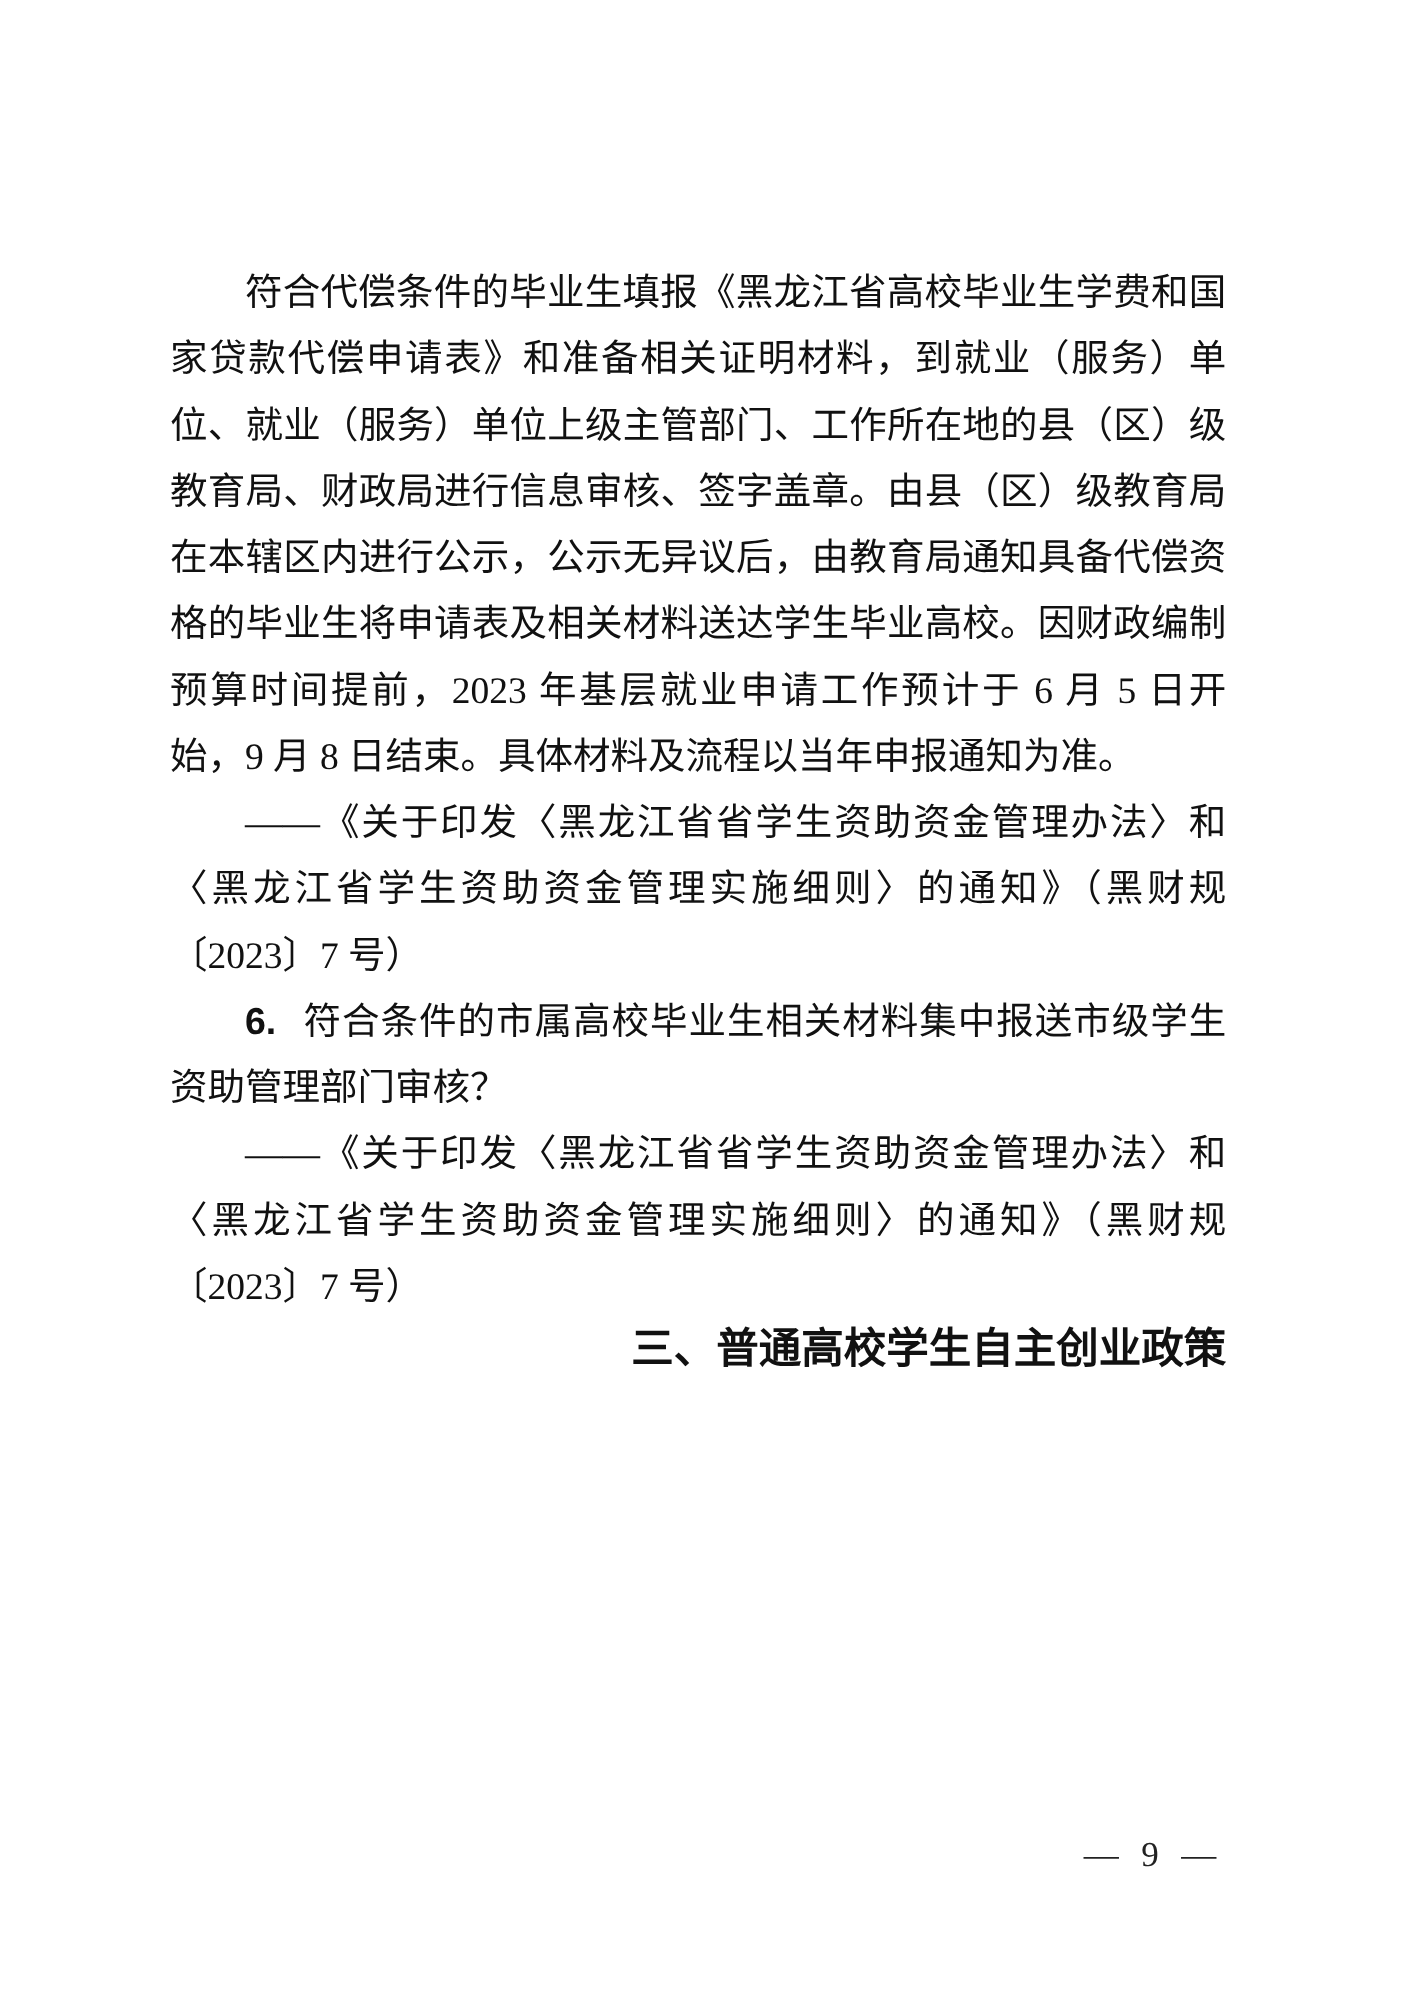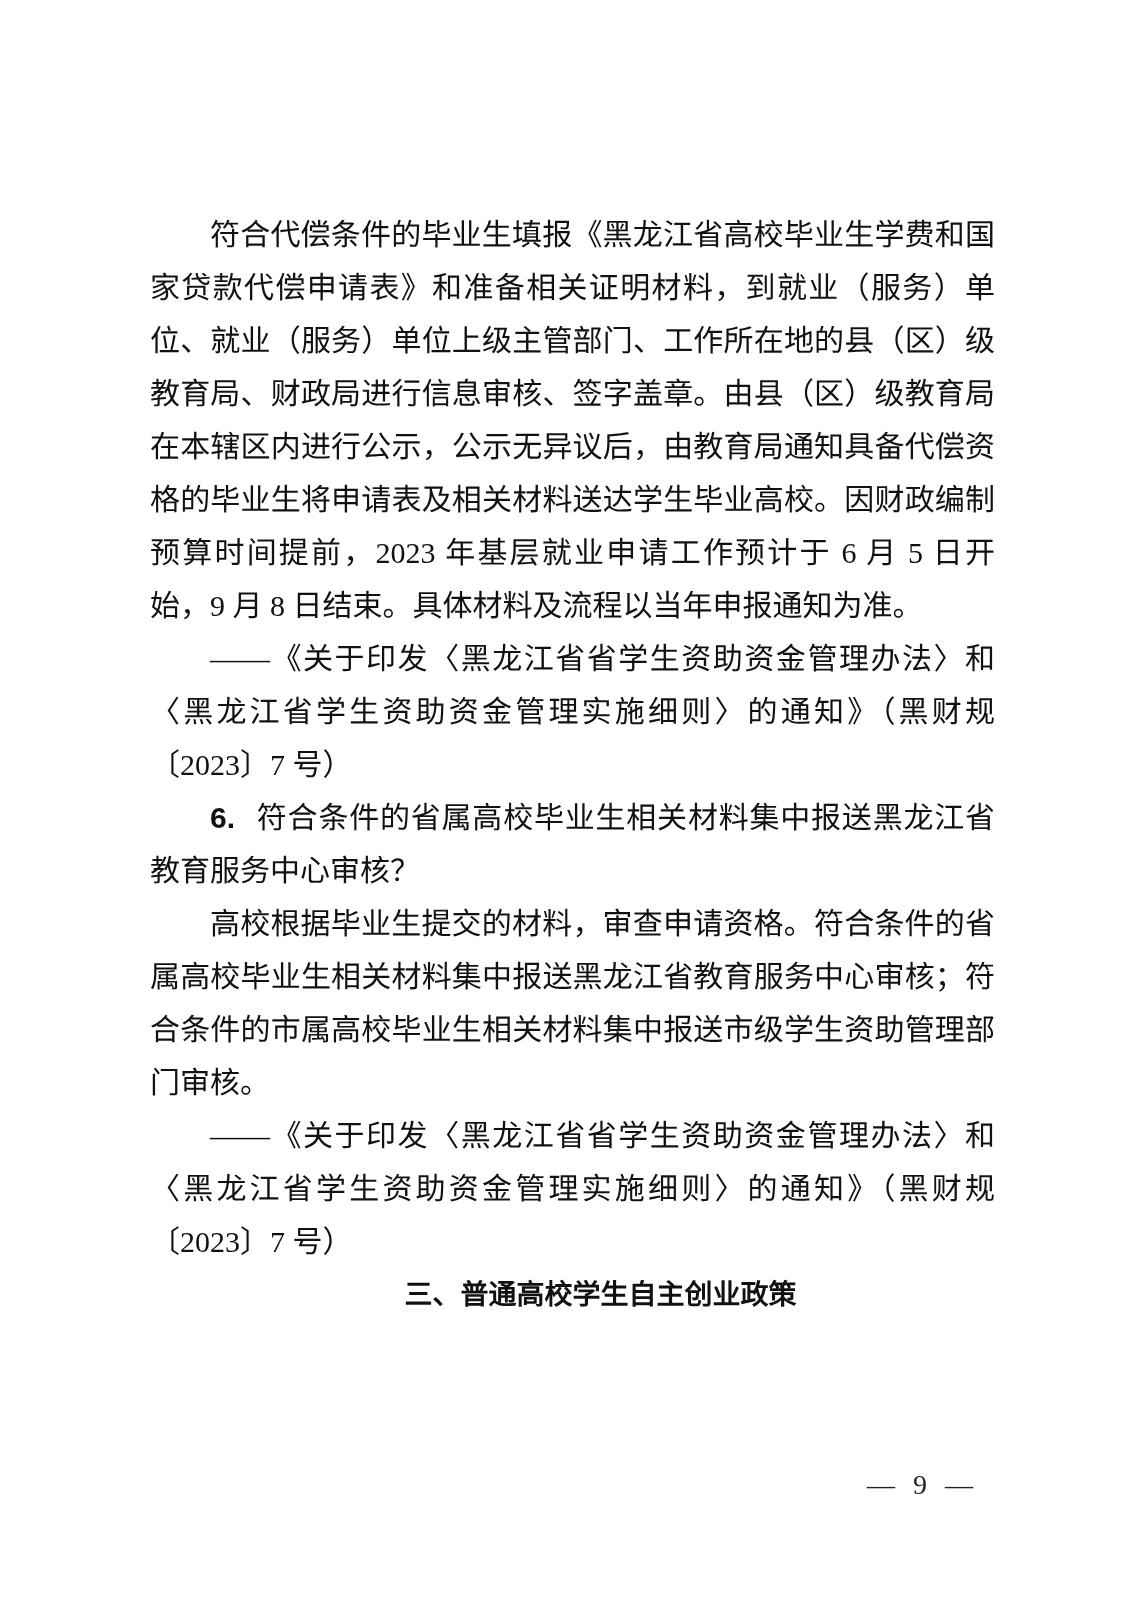--- a/index.html
+++ b/index.html
@@ -12,40 +12,40 @@
     position: relative;
     width: 1131px;
     height: 1600px;
     background: #ffffff;
     color: #111111;
     font-family: "Liberation Serif", "DejaVu Serif", serif;
     overflow: hidden;
   }
   .content {
     position: absolute;
-    left: 150px;
+    left: 136px;
     top: 208px;
     width: 845px;
     font-size: 30px;
     line-height: 53px;
     text-align: justify;
     letter-spacing: 0px;
   }
   .content p {
     margin: 0;
     text-indent: 2em;
   }
   .section-heading {
     margin: 0;
     text-indent: 2em;
-    font-size: 28px;
+    font-size: 34px;
     line-height: 53px;
     font-weight: 700;
-    font-family: Liberation Serif, serif;
-    text-align: center;
+    font-family: Liberation Mono, monospace;
+    text-align: right;
   }
   .q-number {
     font-family: "Liberation Sans", "DejaVu Sans", sans-serif;
     font-weight: 600;
   }
   .q-number.gap-after {
     margin-right: 0.7em;
   }
   .page-footer {
     position: absolute;
@@ -68,24 +68,23 @@
 
 <div class="page">
 
   <div class="content">
 
     <p>符合代偿条件的毕业生填报《黑龙江省高校毕业生学费和国家贷款代偿申请表》和准备相关证明材料，到就业（服务）单位、就业（服务）单位上级主管部门、工作所在地的县（区）级教育局、财政局进行信息审核、签字盖章。由县（区）级教育局在本辖区内进行公示，公示无异议后，由教育局通知具备代偿资格的毕业生将申请表及相关材料送达学生毕业高校。因财政编制预算时间提前，2023 年基层就业申请工作预计于 6 月 5 日开始，9 月 8 日结束。具体材料及流程以当年申报通知为准。</p>
 
     <p>——《关于印发〈黑龙江省省学生资助资金管理办法〉和〈黑龙江省学生资助资金管理实施细则〉的通知》（黑财规〔2023〕7 号）</p>
 
     <p>
-      <span class="q-number gap-after">6.</span><span>符合条件的省属高校毕业生相关材料集中报送黑龙江省教育服务中心审核？</span>
+      <span class="q-number gap-after">6.</span><span>符合条件的市属高校毕业生相关材料集中报送市级学生资助管理部门审核？</span>
     </p>
 
-    <p>高校根据毕业生提交的材料，审查申请资格。符合条件的省属高校毕业生相关材料集中报送黑龙江省教育服务中心审核；符合条件的市属高校毕业生相关材料集中报送市级学生资助管理部门审核。</p>
 
     <p>——《关于印发〈黑龙江省省学生资助资金管理办法〉和〈黑龙江省学生资助资金管理实施细则〉的通知》（黑财规〔2023〕7 号）</p>
 
     <h2 class="section-heading">三、普通高校学生自主创业政策</h2>
 
 
   </div>
 
   <div class="page-footer">
     <span class="dash">—</span>

